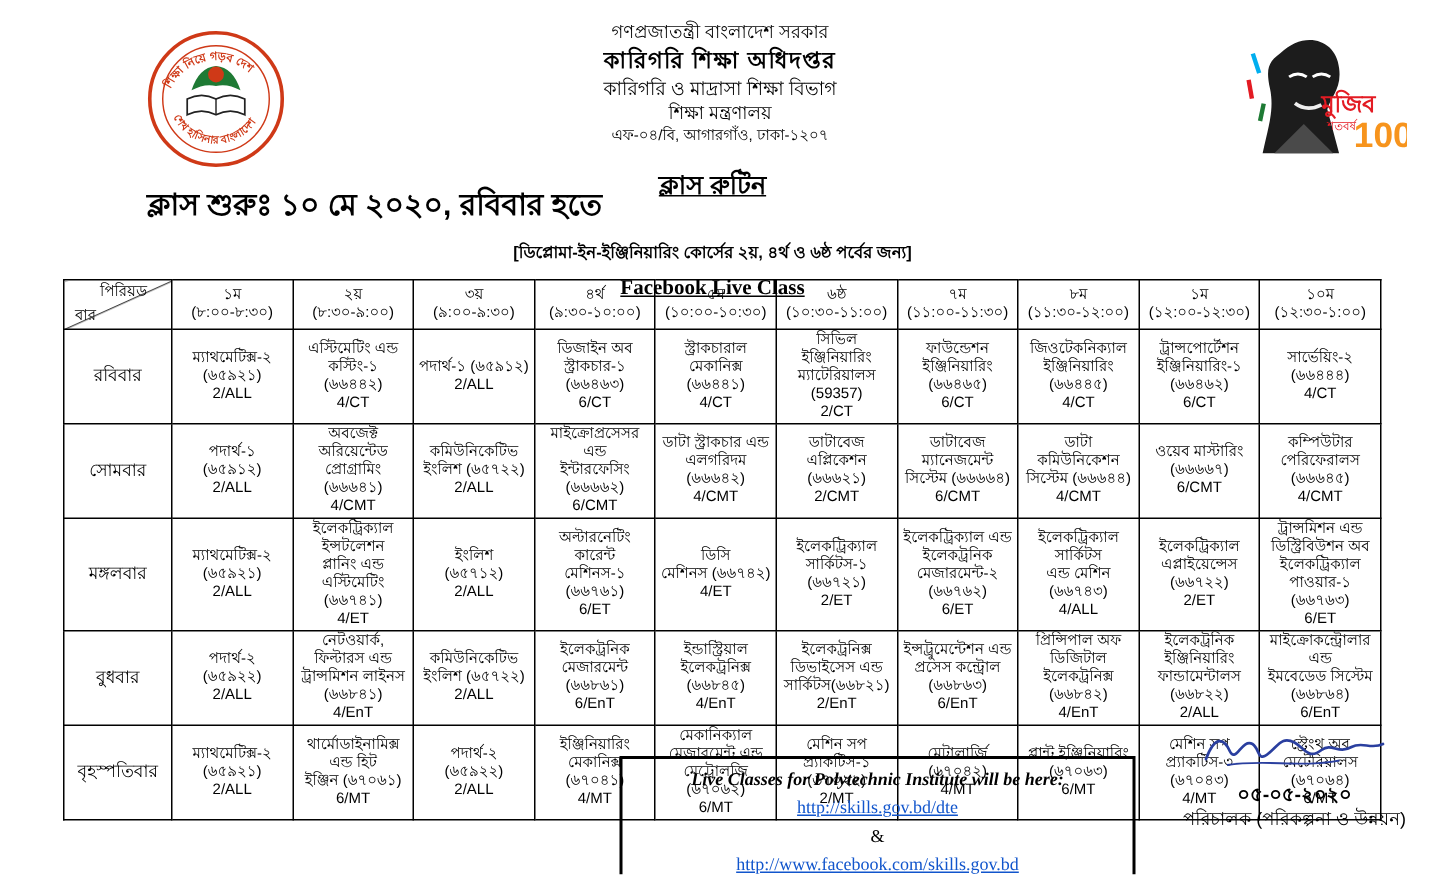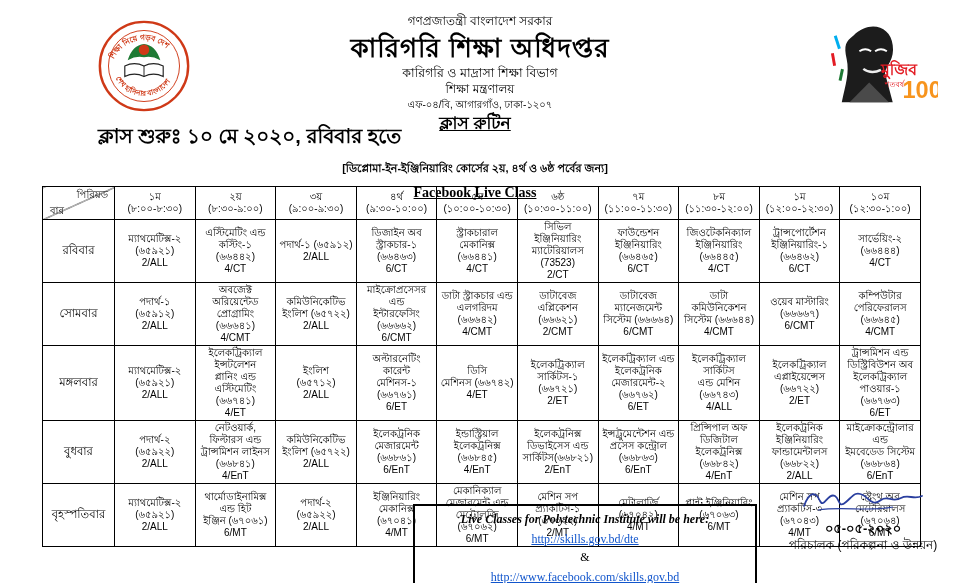--- a/index.html
+++ b/index.html
@@ -1,21 +1,21 @@
 <!DOCTYPE html>
 <html style="--link: #1155CC; --sig-ink: #2A3F9F; --seal-red: #CF3917; --seal-green: #1E7A34; --mujib-red: #E31B23; --mujib-orange: #F7941D;"><head>
 <meta charset="utf-8">
 <style>
   html,body{margin:0;padding:0;background:#fff;}
   #page{position:relative;width:960px;height:583px;background:#fff;overflow:hidden;
         font-family:"Liberation Sans",sans-serif;color:#000;}
   
   .gov-header{position:absolute;top:14px;left:0;width:100%;text-align:center;line-height:1.25;}
   .gov-l1{font-size:12px;}
-  .gov-l2{font-size:26px;font-weight:700;margin:3px 0 1px 0;letter-spacing:1px;}
+  .gov-l2{font-size:15px;font-weight:700;margin:3px 0 1px 0;letter-spacing:1px;}
   .gov-l3{font-size:12.5px;}
   .gov-l4{font-size:12px;margin-top:1px;}
   .gov-l5{font-size:10px;margin-top:2px;}
   .logo{position:absolute;}
   #dte-logo{top:18px;left:96px;}
   #mujib-logo{top:14px;left:820px;}
   
   .class-start{position:absolute;left:98px;top:121px;font-size:20px;font-weight:700;white-space:nowrap;}
   .title-center{position:absolute;left:320px;top:110px;width:310px;text-align:center;}
   .routine-title{font-size:17px;font-weight:700;text-decoration:underline;}
@@ -25,21 +25,21 @@
   
   #routine-table{position:absolute;left:42px;top:186px;border-collapse:collapse;table-layout:fixed;
                  width:878px;}
   #routine-table th,#routine-table td{border:1px solid #000;text-align:center;vertical-align:middle;
                  padding:1px 2px;font-weight:400;overflow:hidden;}
   #routine-table thead th{height:30px;font-size:10px;line-height:1.25;}
   #routine-table td{font-size:10px;line-height:1.2;white-space:pre-line;}
   #routine-table tbody th{font-size:11.5px;}
   .corner{position:relative;padding:0;
     background:linear-gradient(to bottom right,transparent calc(50% - 0.6px),#000 50%,transparent calc(50% + 0.6px));}
-  .corner .c-period{position:absolute;top:2px;right:6px;font-size:10px;}
+  .corner .c-period{position:absolute;top:2px;right:16px;font-size:10px;}
   .corner .c-day{position:absolute;bottom:2px;left:7px;font-size:10px;}
   
   .legend{position:absolute;left:48px;top:482px;font-family:"Liberation Serif",serif;
           font-size:12px;line-height:1.35;}
   .live-box{position:absolute;left:413px;top:504px;width:324px;border:2px solid #000;
             padding:5px 8px;text-align:center;font-family:"Liberation Serif",serif;line-height:1.35;}
   .live-box .lb-title{font-size:12px;font-weight:700;font-style:italic;}
   .live-box a{color:var(--link,#1155CC);text-decoration:underline;font-size:12px;display:inline-block;}
   .live-box .amp{font-size:12px;}
   .sign-block{position:absolute;left:772px;top:486px;width:182px;text-align:center;line-height:1.35;}
@@ -157,21 +157,21 @@
           <td>পদার্থ-১ (৬৫৯১২)
 2/ALL</td>
           <td>ডিজাইন অব
 স্ট্রাকচার-১ (৬৬৪৬৩)
 6/CT</td>
           <td>স্ট্রাকচারাল মেকানিক্স
 (৬৬৪৪১)
 4/CT</td>
           <td>সিভিল ইঞ্জিনিয়ারিং
 ম্যাটেরিয়ালস
-(73523)
+(59357)
 2/CT</td>
           <td>ফাউন্ডেশন ইঞ্জিনিয়ারিং
 (৬৬৪৬৫)
 6/CT</td>
           <td>জিওটেকনিক্যাল
 ইঞ্জিনিয়ারিং (৬৬৪৪৫)
 4/CT</td>
           <td>ট্রান্সপোর্টেশন
 ইঞ্জিনিয়ারিং-১
 (৬৬৪৬২)

